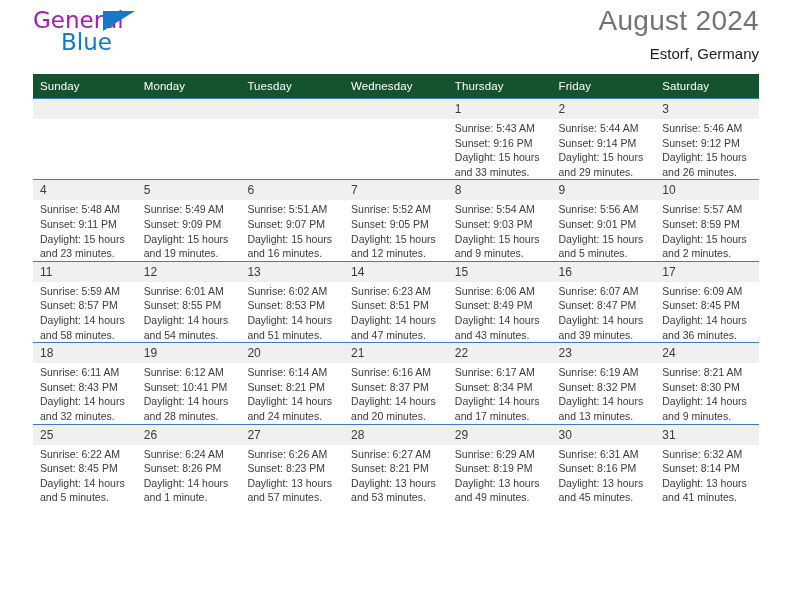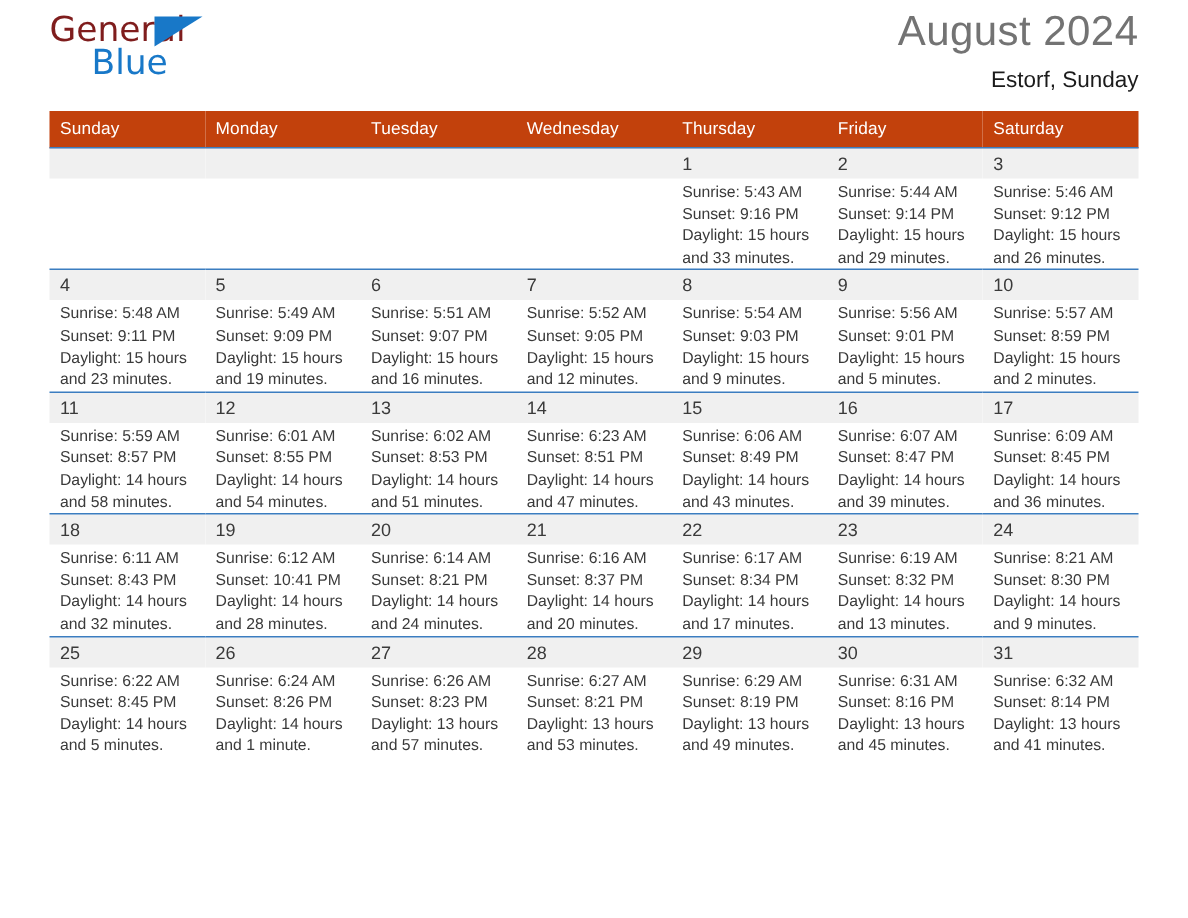--- a/index.html
+++ b/index.html
@@ -31,21 +31,21 @@
     justify-content: space-between;
   }
   .brand {
     position: relative;
     margin-top: 8px;
     width: 200px;
     height: 56px;
   }
   .brand-general {
     font-size: 23px;
-    color: #7f1d1d;
+    color: #a21caf;
     letter-spacing: 0px;
     line-height: 25px;
     font-family: "DejaVu Sans", sans-serif;
   }
   .brand-blue {
     font-size: 23px;
     color: #1878c8;
     line-height: 25px;
     margin-left: 28px;
     display: block;
@@ -80,21 +80,21 @@
   }
 
   
   .calendar {
     border-collapse: collapse;
     table-layout: fixed;
     width: 726px;
   }
   .calendar col { width: 103.71px; }
   thead th {
-    background: #c2410c;
+    background: #14532d;
     color: #ffffff;
     font-size: 11.5px;
     font-weight: normal;
     text-align: left;
     padding: 6px 0 6px 7px;
     height: 10px;
     letter-spacing: 0.1px;
   }
   tbody td {
     vertical-align: top;
@@ -131,21 +131,21 @@
 <div class="page">
 
   <div class="header">
     <div class="brand">
       <span class="brand-general">General</span>
       <span class="brand-triangle"></span>
       <span class="brand-blue">Blue</span>
     </div>
     <div class="title-block">
       <div class="cal-title">August 2024</div>
-      <div class="cal-subtitle">Estorf, Sunday</div>
+      <div class="cal-subtitle">Estorf, Germany</div>
     </div>
   </div>
 
   <table class="calendar">
     <colgroup>
       <col>
         <col>
         <col>
         <col>
         <col>

